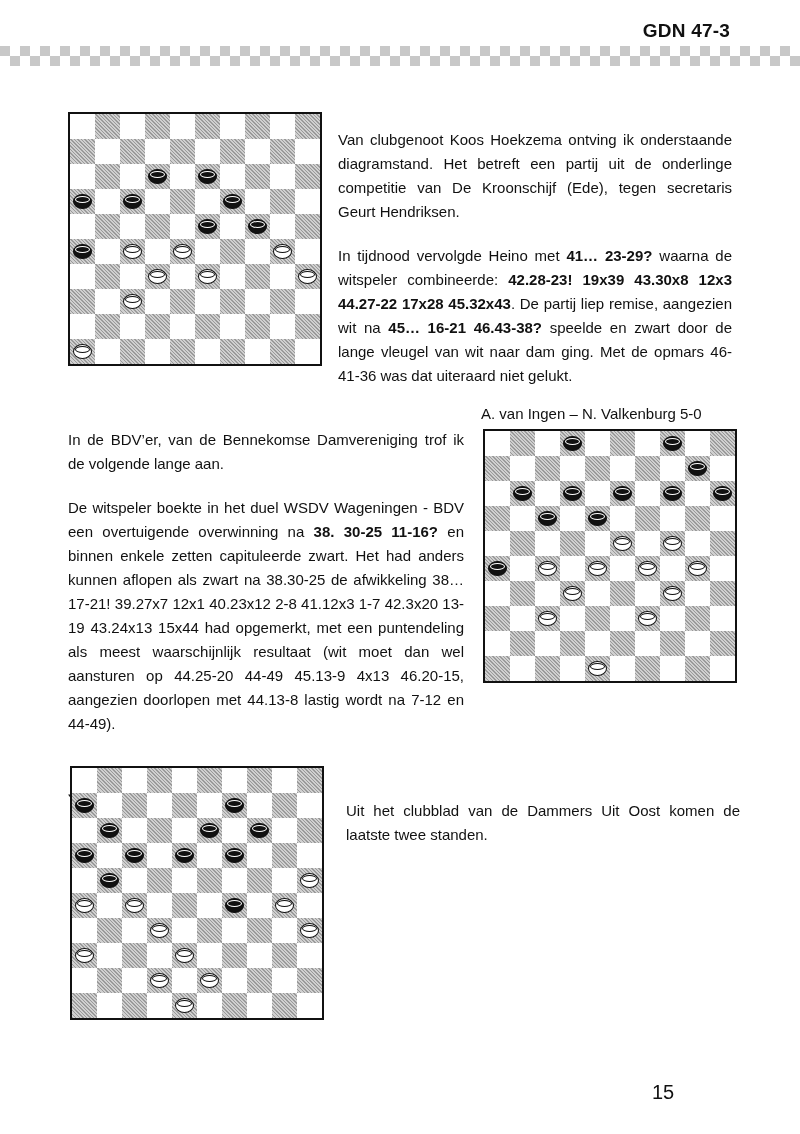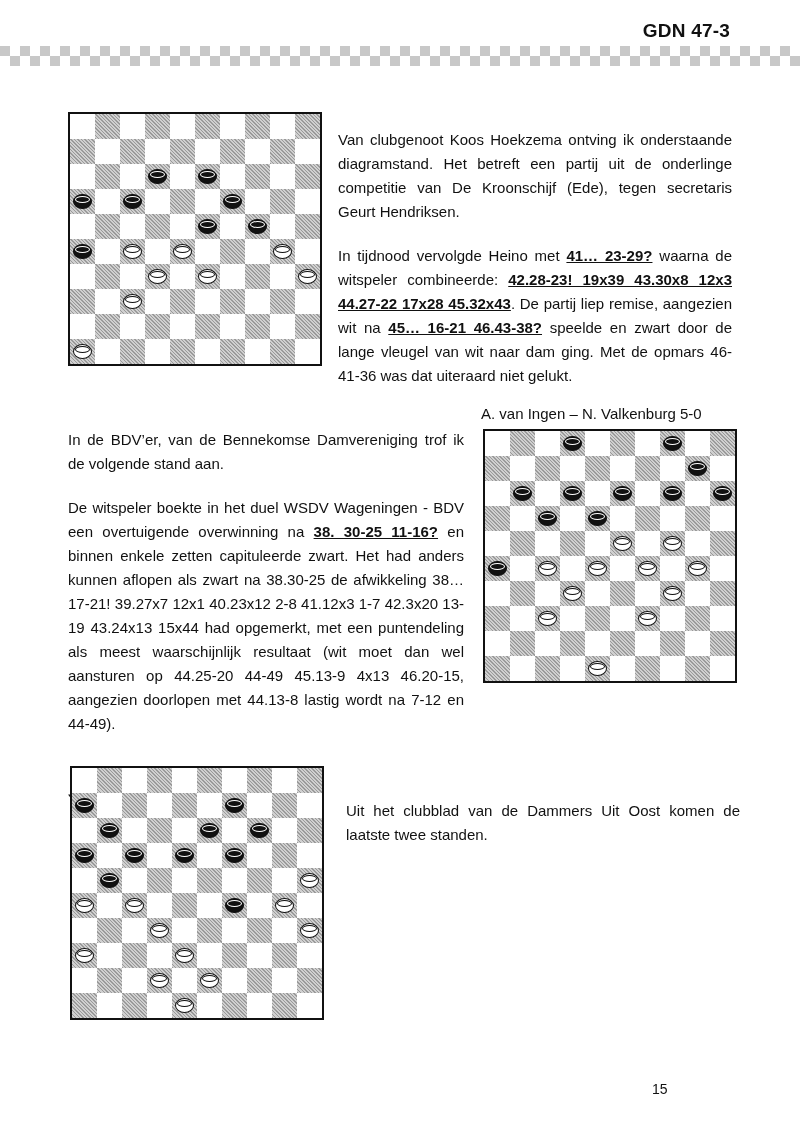--- a/index.html
+++ b/index.html
@@ -40,22 +40,22 @@
     border-radius: 50%; box-sizing: border-box;
   }
   .piece.black { background: #111; }
   .piece.black::before { background: #111; border: 1.5px solid #fff; }
   .piece.white { background: #fff; }
   .piece.white::before { background: #fff; border: 1.2px solid #111; }
   .text {
     position: absolute; font-size: 15px; line-height: 24px; text-align: justify;
   }
   .text p { margin: 0 0 20px 0; }
-  .text b { font-weight: bold; text-decoration: underline; }
-  .page-number { position: absolute; left: 652px; top: 1081px; font-size: 14px; }
+  .text b { font-weight: bold; }
+  .page-number { position: absolute; left: 652px; top: 1081px; font-size: 20px; }
 </style>
 </head>
 <body>
 
 <div class="header-code">GDN 47-3</div>
 <div class="checker-strip"></div>
 
 <div class="caption" style="left:84px; top:90px;margin-top:42px;">G. Hendriksen – K. Hoekzema 1-1</div>
 <div class="board" style="left:68px; top:112px;">
     <div class="sq light"></div>
@@ -337,21 +337,21 @@
     <div class="sq dark">
       <div class="piece white"></div>
     </div>
     <div class="sq light"></div>
     <div class="sq dark"></div>
     <div class="sq light"></div>
     <div class="sq dark"></div>
     <div class="sq light"></div>
   </div>
 <div class="text" style="left:68px; top:428px; width:396px;">
-    <p><span>In de BDV’er, van de Bennekomse Damvereniging trof ik de volgende stand aan.</span></p>
+    <p><span>In de BDV’er, van de Bennekomse Damvereniging trof ik de volgende lange aan.</span></p>
     <p><span>De witspeler boekte in het duel WSDV Wageningen - BDV een overtuigende overwinning na </span><b>38. 30-25 11-16?</b><span> en binnen enkele zetten capituleerde zwart. Het had anders kunnen aflopen als zwart na 38.30-25 de afwikkeling 38… 17-21! 39.27x7 12x1 40.23x12 2-8 41.12x3 1-7 42.3x20 13-19 43.24x13 15x44 had opgemerkt, met een puntendeling als meest waarschijnlijk resultaat (wit moet dan wel aansturen op 44.25-20 44-49 45.13-9 4x13 46.20-15, aangezien doorlopen met 44.13-8 lastig wordt na 7-12 en 44-49).</span></p>
   </div>
 
 <div class="caption" style="left:68px; top:743px;margin-top:40px;">J. de Vries – G.D. Dijk 0-2</div>
 <div class="board" style="left:70px; top:766px;">
     <div class="sq light"></div>
     <div class="sq dark"></div>
     <div class="sq light"></div>
     <div class="sq dark"></div>
     <div class="sq light"></div>

